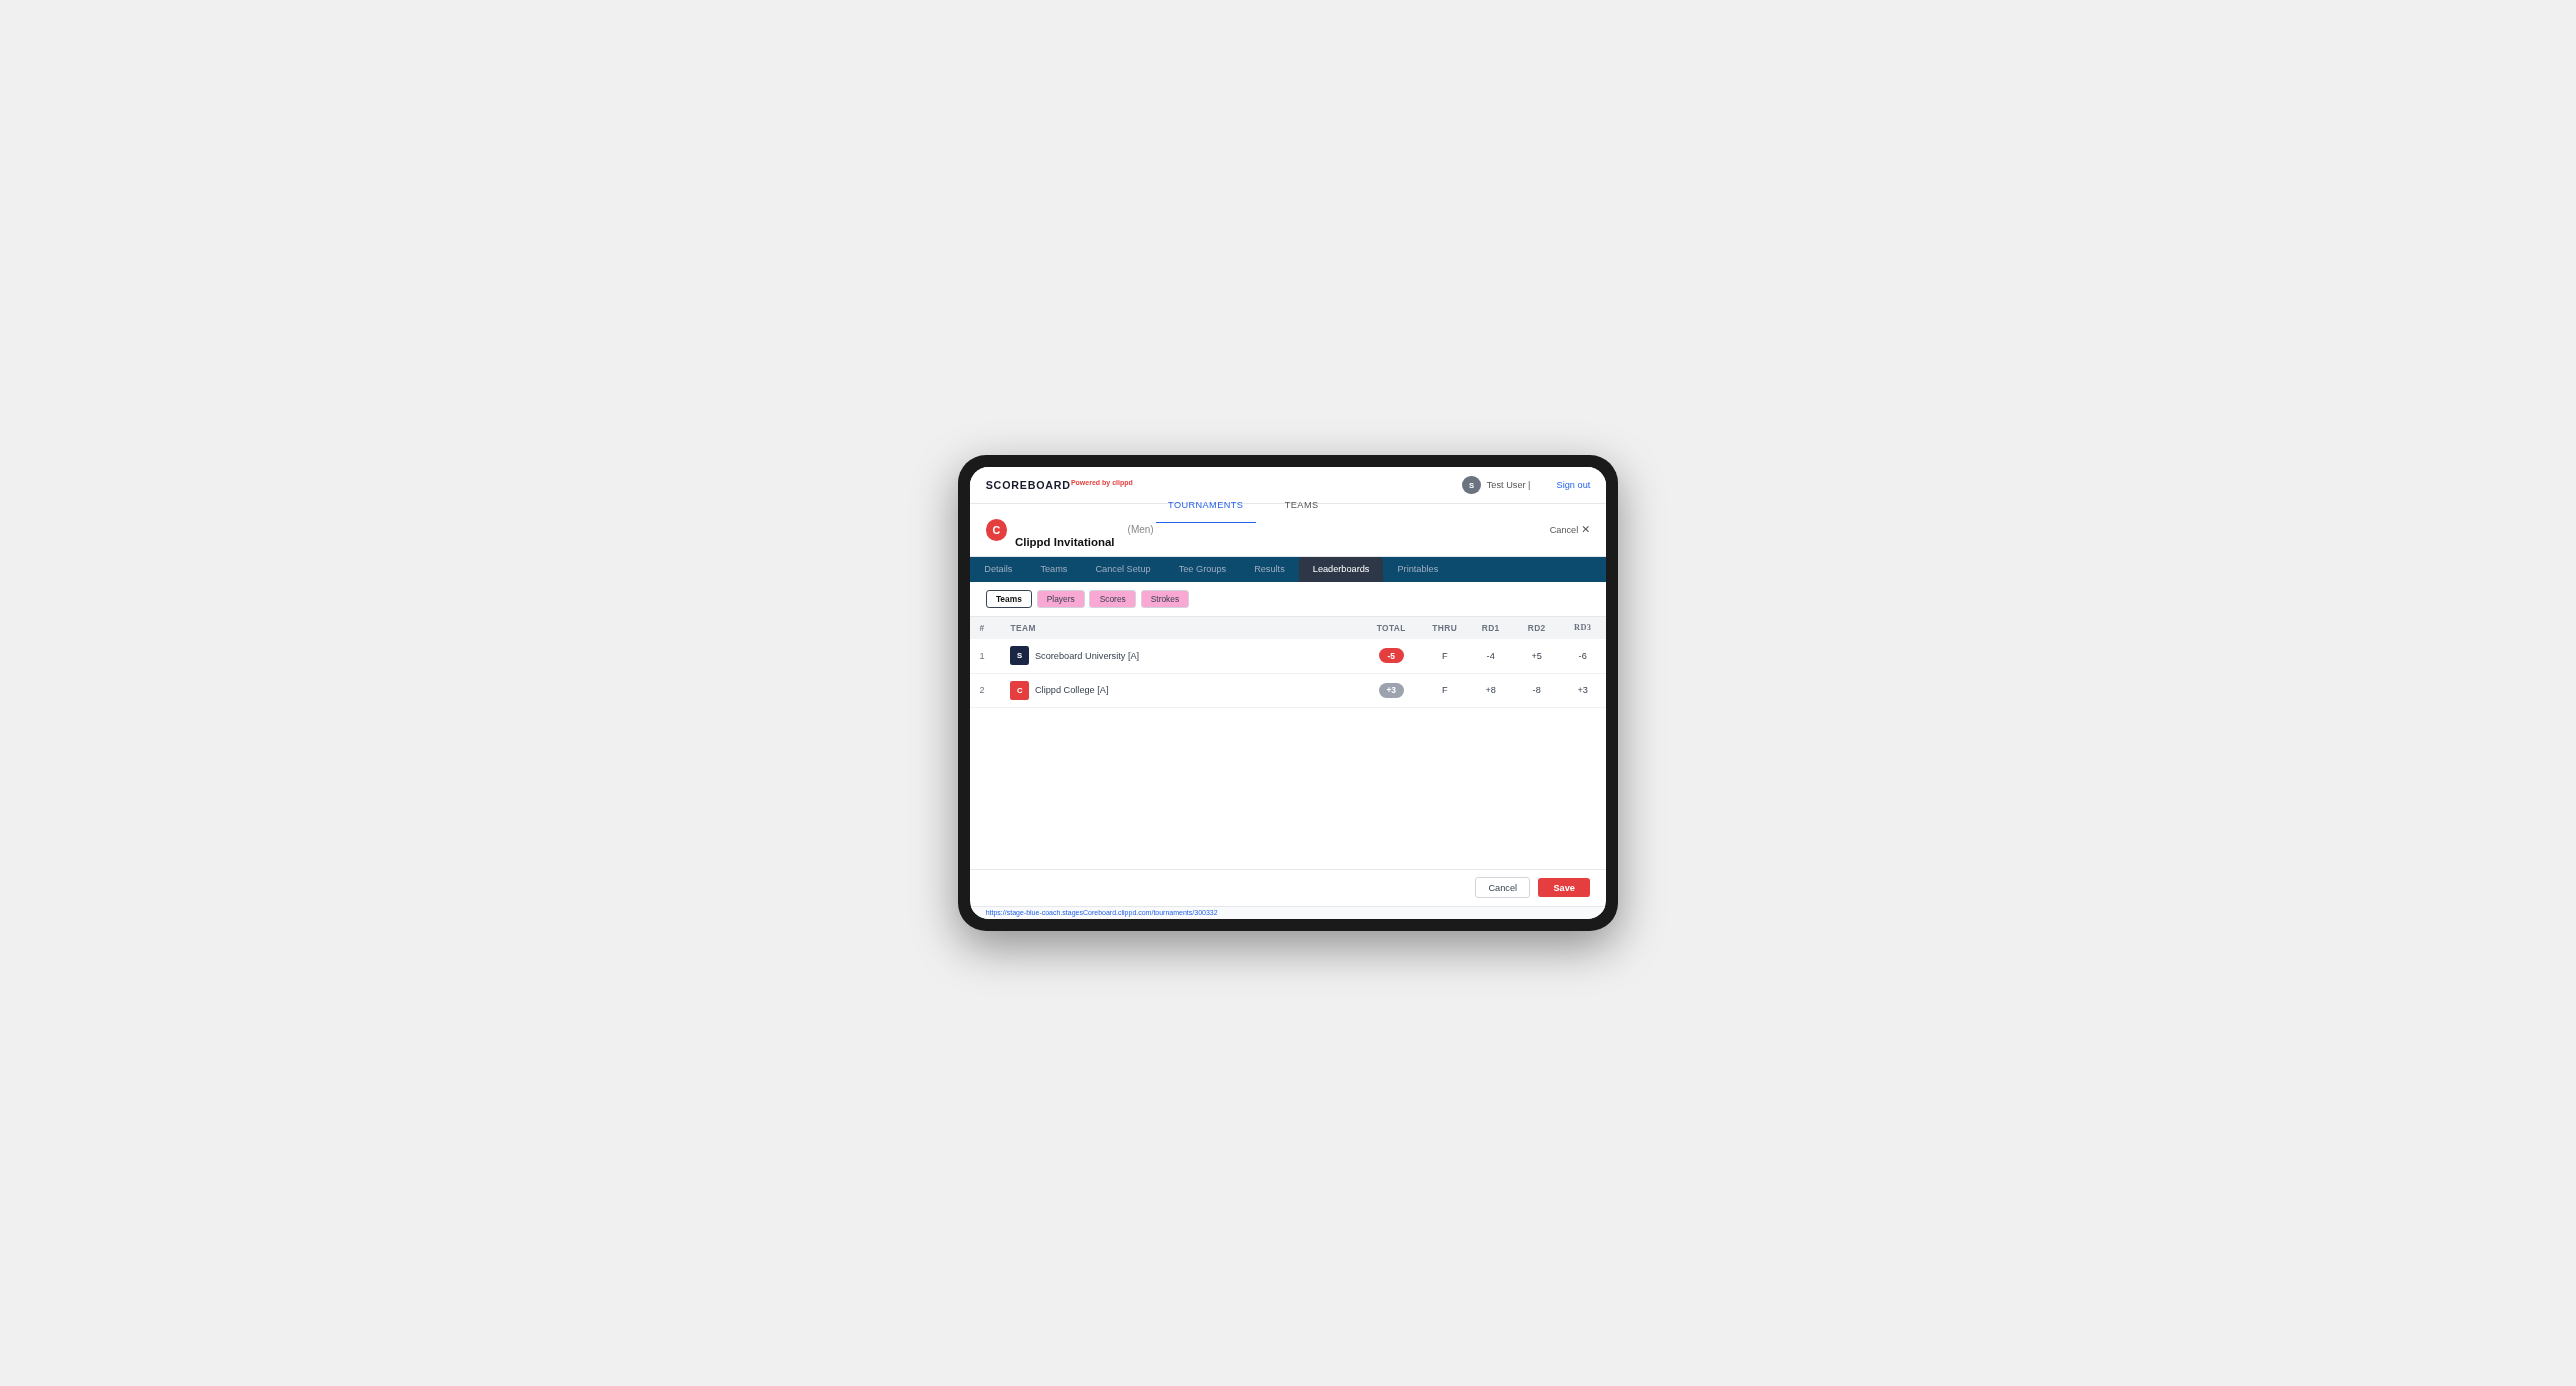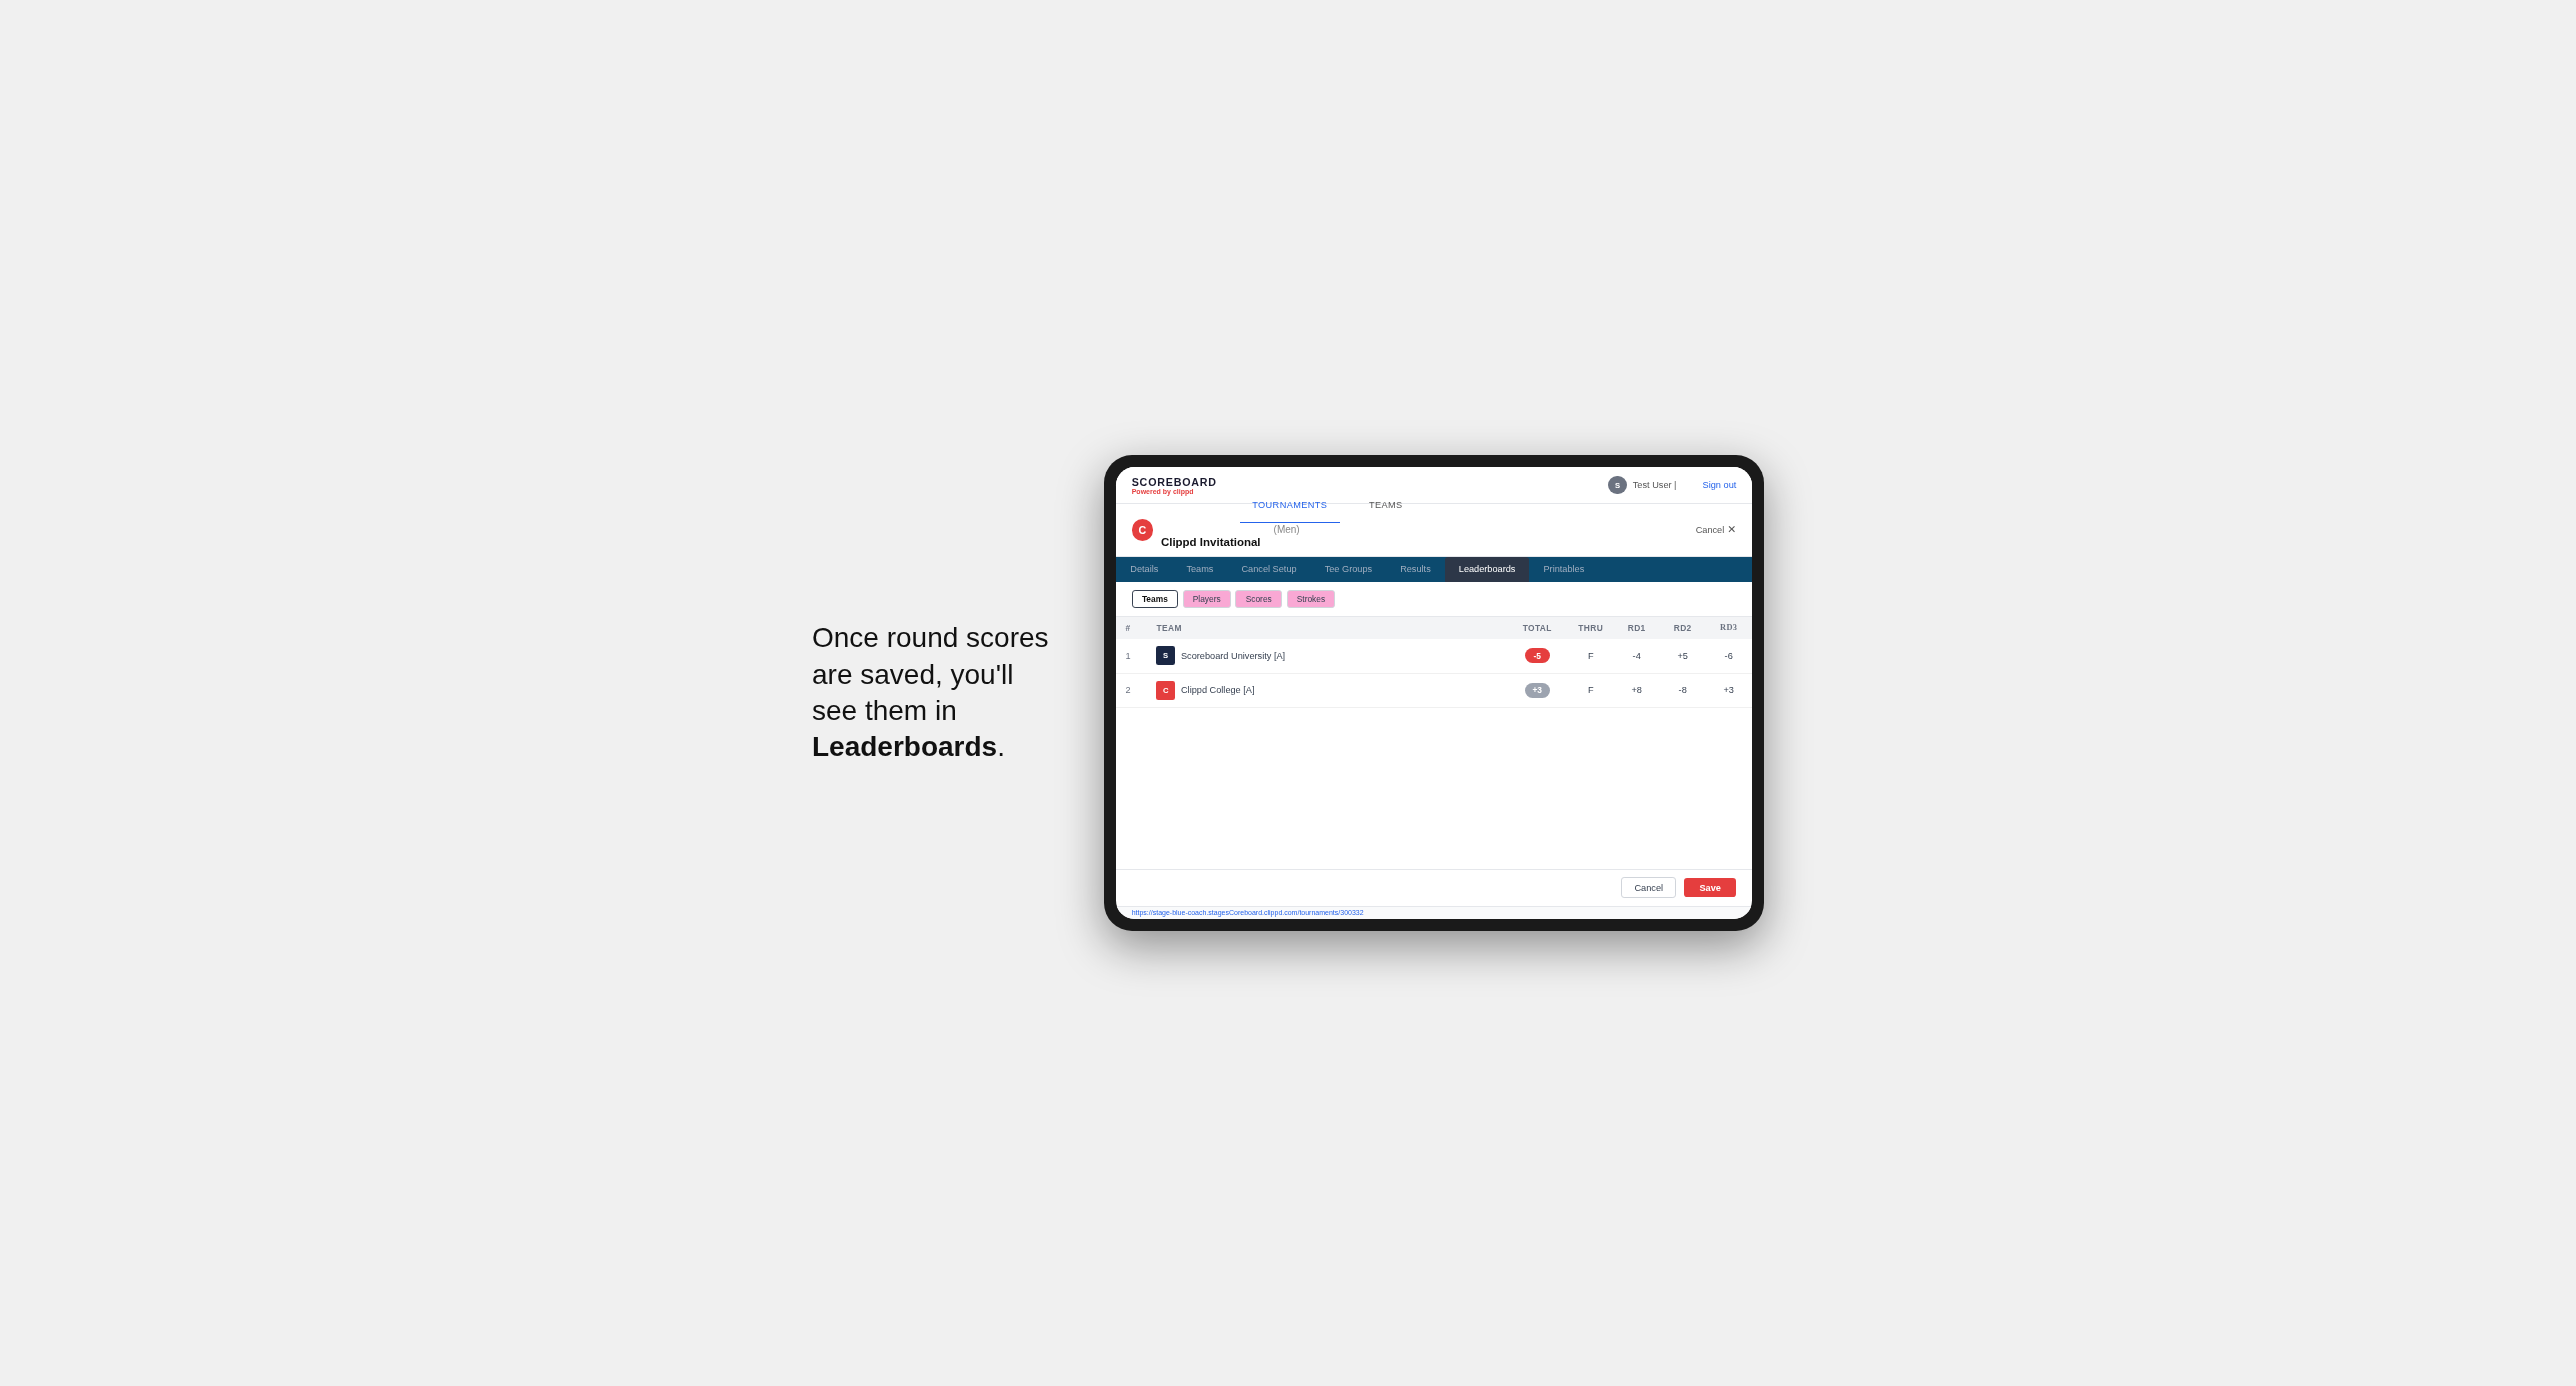--- a/index.html
+++ b/index.html
@@ -61,21 +61,21 @@
       align-items: center;
       padding: 0 15.4px;
       height: 37px;
       border-bottom: 0.8px solid #e5e7eb;
       background: #fff;
       flex-shrink: 0;
     }
 
     .logo-area {
       display: flex;
-      flex-direction: column;
+      flex-direction: row;
       margin-right: 23px;
     }
     .logo-title {
       font-size: 10.7px;
       font-weight: 800;
       letter-spacing: 0.8px;
       color: #1a1a2e;
       text-transform: uppercase;
     }
     .logo-sub {
@@ -324,23 +324,20 @@
       background: #f9fafb;
       border-top: 0.8px solid #e5e7eb;
       flex-shrink: 0;
     }
   </style>
 </head>
 <body>
 
 <div class="page-wrapper">
 
-  <div class="left-text">
-    <span>Once round scores are saved, you'll see them in </span><strong>Leaderboards</strong><span>.</span>
-  </div>
 
   <div class="tablet-frame">
     <div class="tablet-screen">
 
       <div class="top-nav">
         <div class="logo-area">
           <span class="logo-title">SCOREBOARD</span>
           <span class="logo-sub">
             <span>Powered by </span><span>clippd</span>
           </span>

